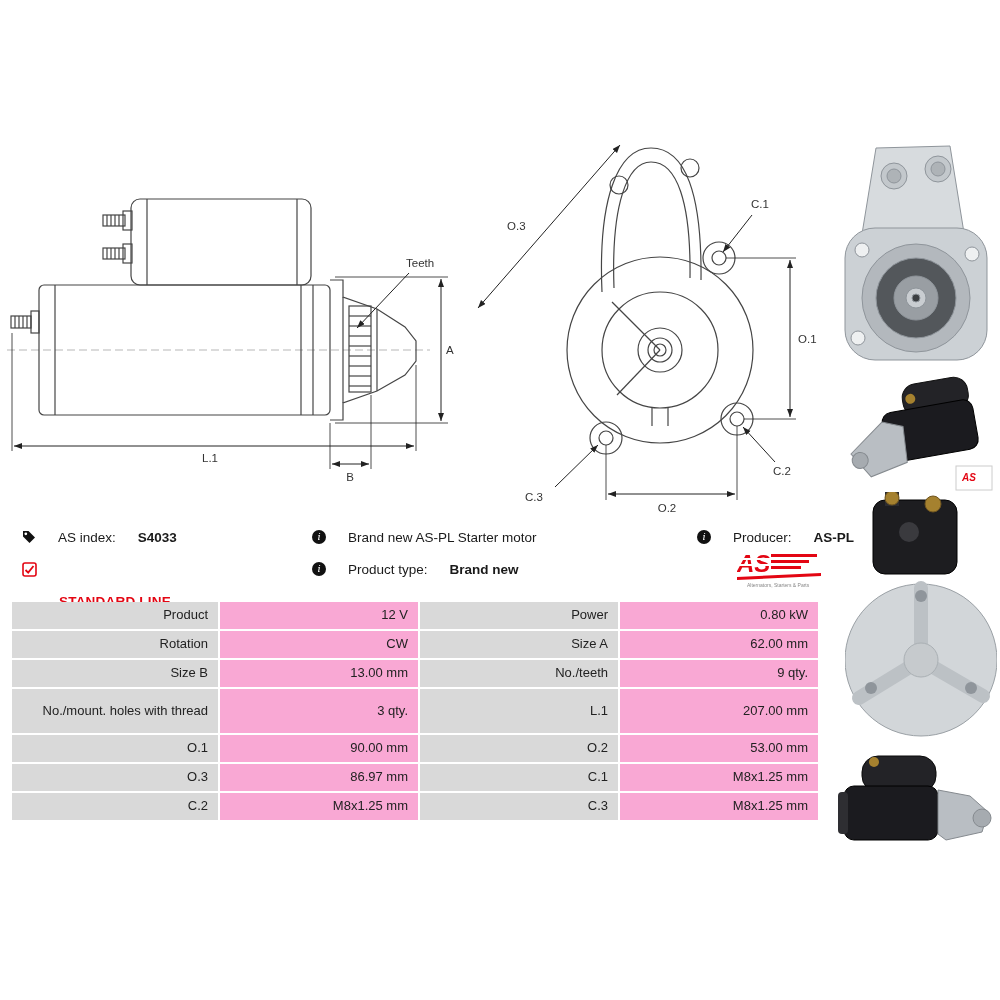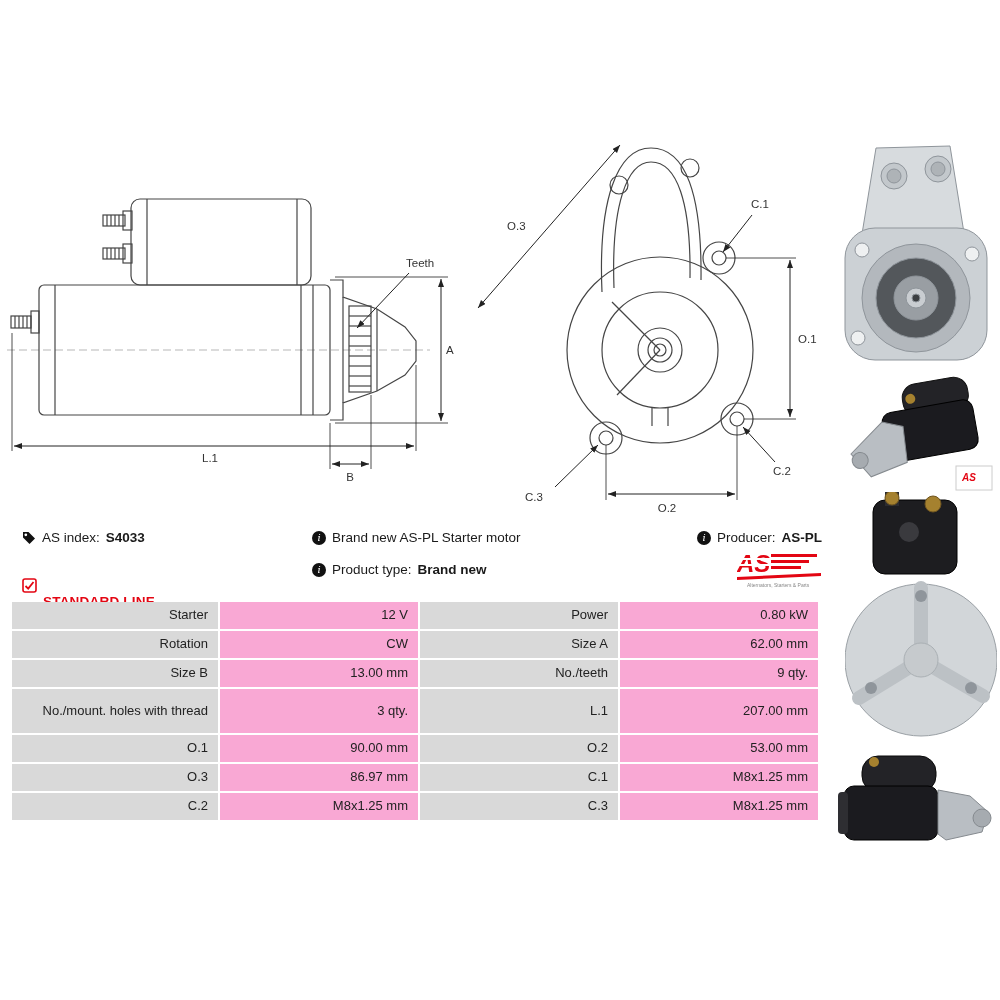--- a/index.html
+++ b/index.html
@@ -4,21 +4,21 @@
 <style>
   * { margin:0; padding:0; box-sizing:border-box; }
   html,body { width:1000px; height:1000px; }
   body {
     position:relative; overflow:hidden; background:#ffffff;
     font-family:"Liberation Sans", sans-serif; color:#1a1a1a;
   }
   .abs { position:absolute; }
   svg text { font-family:"Liberation Sans", sans-serif; }
   .dim-text { font-size:11.5px; fill:#333; }
-  .info-item { position:absolute; display:flex; align-items:center; gap:6px; font-size:13.5px; white-space:nowrap; }
+  .info-item { position:absolute; display:flex; gap:22px; font-size:13.5px; white-space:nowrap; }
   .info-icon {
     width:14px; height:14px; border-radius:50%; background:#111; color:#fff;
     font-size:10px; line-height:14px; text-align:center; font-style:italic;
     font-family:"DejaVu Serif", serif; flex:0 0 14px;
   }
   .bold { font-weight:bold; }
   .red-line { color:#e30613; font-weight:bold; letter-spacing:0.2px;margin-top:32px; }
   table.spec { border-collapse:separate; border-spacing:2px; width:810px; table-layout:fixed; }
   table.spec td { font-size:13px; color:#222; text-align:right; vertical-align:middle; height:27px; padding:2px 10px 2px 30px; line-height:1.25; }
   td.lbl { background:#d9d9d9; }
@@ -247,21 +247,21 @@
 <div class="abs" style="left:10px; top:600px;">
 <table class="spec">
   <colgroup>
         <col style="width:206px">
         <col style="width:198px">
         <col style="width:198px">
         <col style="width:198px">
       </colgroup>
   <tbody>
     <tr>
-      <td class="lbl">Starter</td>
+      <td class="lbl">Product</td>
       <td class="val">12 V</td>
       <td class="lbl">Power</td>
       <td class="val">0.80 kW</td>
     </tr>
     <tr>
       <td class="lbl">Rotation</td>
       <td class="val">CW</td>
       <td class="lbl">Size A</td>
       <td class="val">62.00 mm</td>
     </tr>

